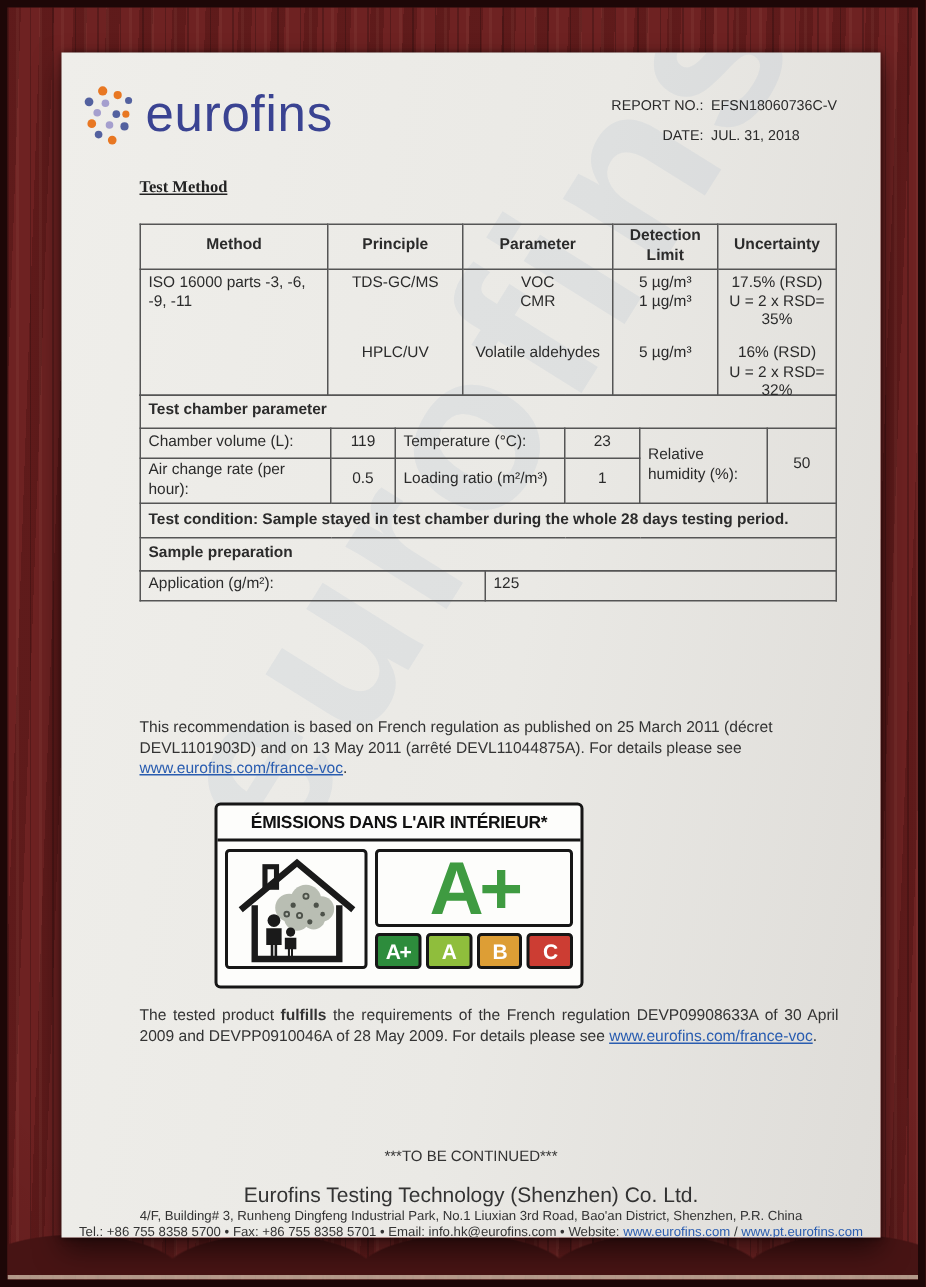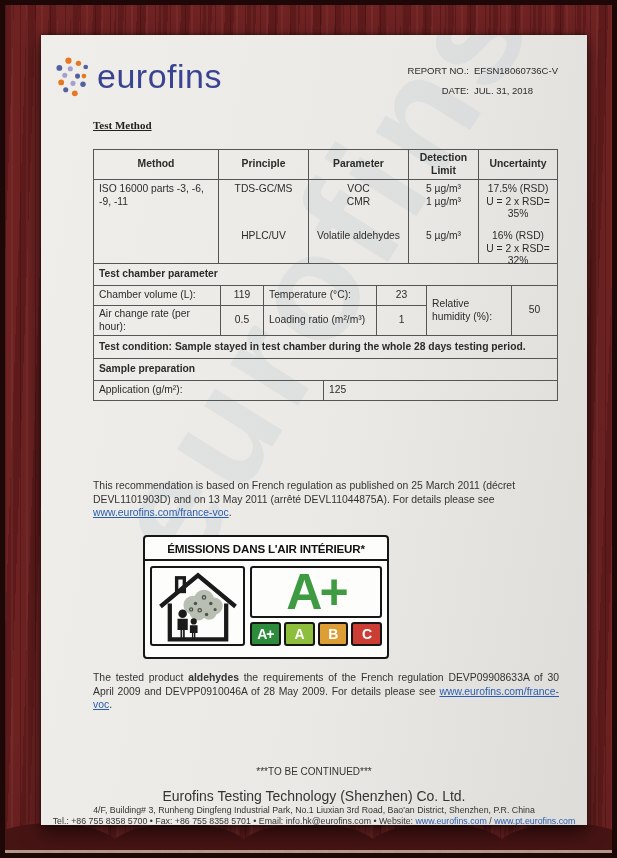--- a/index.html
+++ b/index.html
@@ -272,21 +272,21 @@
           <div class="air-scale">
             <div class="air-cell" style="background-color: rgb(45, 140, 60);">A+</div>
             <div class="air-cell" style="background-color: rgb(143, 190, 60);">A</div>
             <div class="air-cell" style="background-color: rgb(221, 158, 53);">B</div>
             <div class="air-cell" style="background-color: rgb(204, 61, 51);">C</div>
           </div>
         </div>
       </div>
     </div>
 
-    <p class="para p2"><span>The tested product </span><b>aldehydes</b><span> the requirements of the French regulation DEVP09908633A of 30 April 2009 and DEVPP0910046A of 28 May 2009. For details please see </span><a class="link">www.eurofins.com/france-voc</a><span>.</span></p>
+    <p class="para p2"><span>The tested product </span><b>fulfills</b><span> the requirements of the French regulation DEVP09908633A of 30 April 2009 and DEVPP0910046A of 28 May 2009. For details please see </span><a class="link">www.eurofins.com/france-voc</a><span>.</span></p>
 
     <div class="continued">***TO BE CONTINUED***</div>
     <div class="footer">
       <div class="company">Eurofins Testing Technology (Shenzhen) Co. Ltd.</div>
       <div class="address">4/F, Building# 3, Runheng Dingfeng Industrial Park, No.1 Liuxian 3rd Road, Bao'an District, Shenzhen, P.R. China</div>
       <div class="telline"><span>Tel.: +86 755 8358 5700 • Fax: +86 755 8358 5701 • Email: info.hk@eurofins.com • Website: </span><a class="link">www.eurofins.com</a><span> / </span><a class="link">www.pt.eurofins.com</a></div>
     </div>
   </div>
 </div>
 

